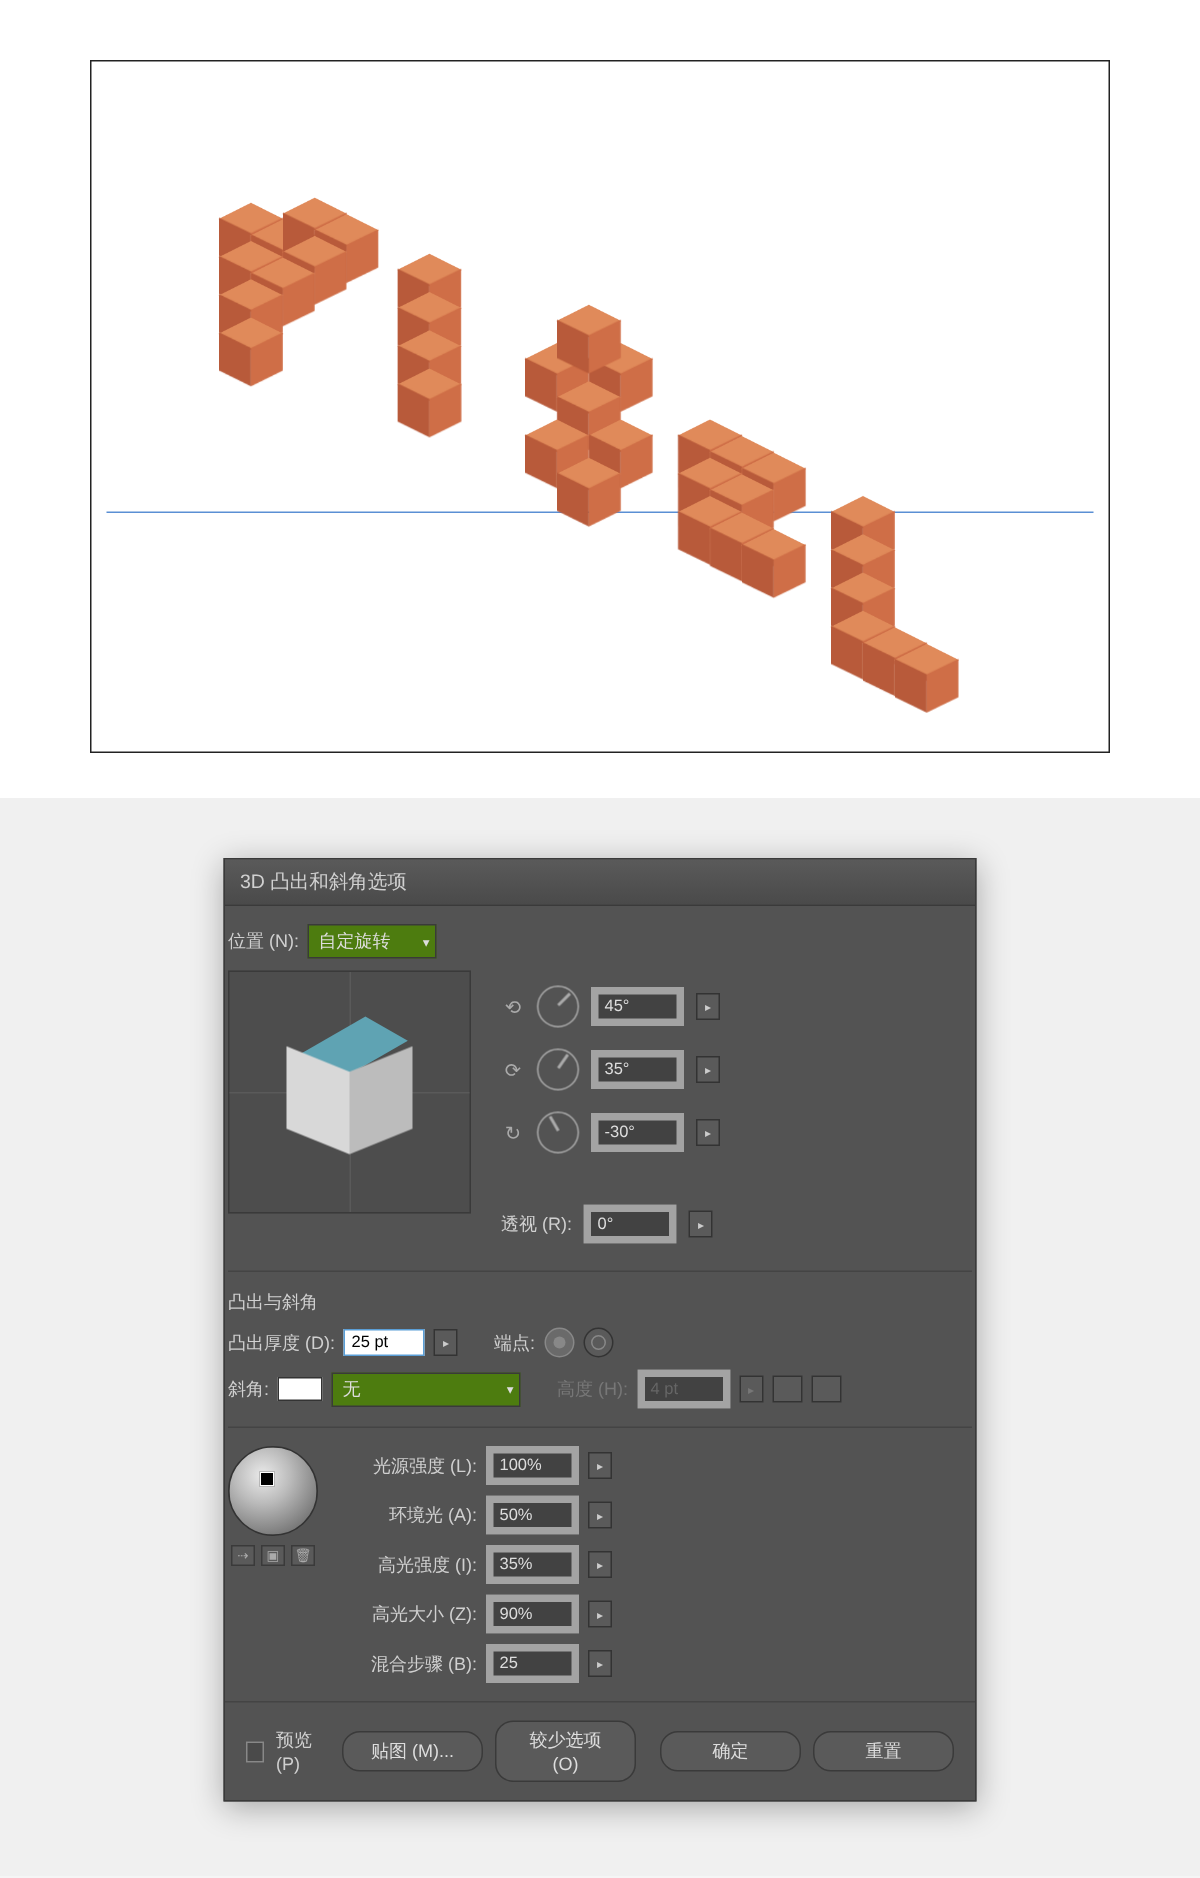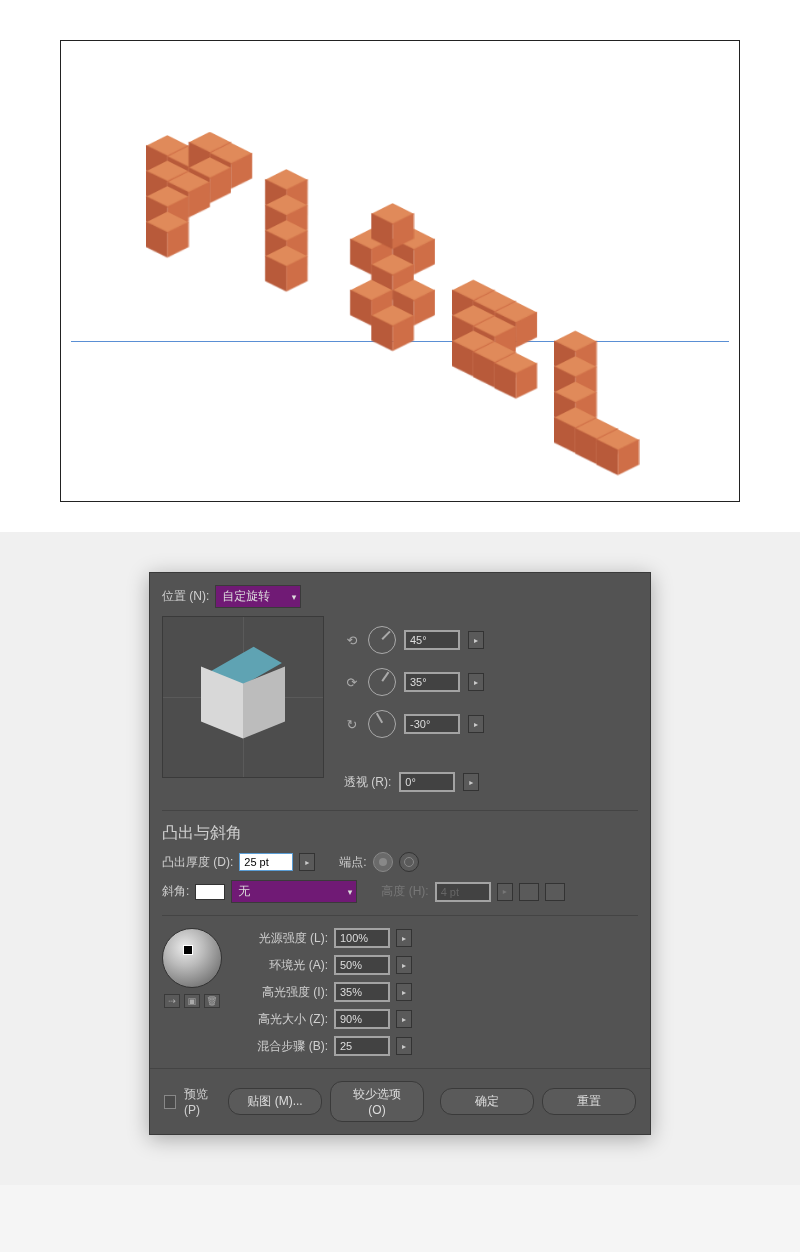--- a/index.html
+++ b/index.html
@@ -88,33 +88,33 @@
     box-shadow: 0 4px 20px rgba(0,0,0,0.3);
     color: #d0d0d0;
   }
   .titlebar {
     background: linear-gradient(#5a5a5a, #4a4a4a);
     padding: 6px 10px;
     font-size: 13px;
     border-bottom: 1px solid #3a3a3a;
   }
   .dialog-body {
-    padding: 12px 12px;
+    padding: 12px 2px;
   }
   .row {
     display: flex;
     align-items: center;
     gap: 6px;
     margin-bottom: 8px;
   }
   .label {
     font-size: 12px;
   }
   .dropdown {
-    background: #701a75;
+    background: #4d7c0f;
     border: 1px solid #3a3a3a;
     padding: 2px 18px 2px 6px;
     font-size: 12px;
     color: #ddd;
     position: relative;
     min-width: 60px;
     display: inline-flex;
     align-items: center;
   }
   .dropdown::after {
@@ -228,21 +228,21 @@
     background: #aaa;
     left: 50%;
     top: 1px;
     transform-origin: bottom center;
   }
   .dial.d45::after { transform: translateX(-50%) rotate(45deg); }
   .dial.d35::after { transform: translateX(-50%) rotate(35deg); }
   .dial.dn30::after { transform: translateX(-50%) rotate(-30deg); }
   .num-input {
     background: #424242;
-    border: 2px solid #a3a3a3;
+    border: 5px solid #a3a3a3;
     padding: 2px 4px;
     color: #ddd;
     font-size: 11px;
     width: 44px;
   }
   .num-input.hl {
     background: #fff;
     color: #000;
     border: 1px solid #5a9ed6;
   }
@@ -251,21 +251,21 @@
     border: 1px solid #333;
     width: 14px;
     height: 16px;
     display: flex;
     align-items: center;
     justify-content: center;
     font-size: 8px;
     color: #ccc;
   }
   .section-title {
-    font-size: 16px;
+    font-size: 12px;
     margin-bottom: 8px;
   }
   .divider {
     border-top: 1px solid #444;
     margin: 12px 0;
   }
   .cap-btn {
     width: 18px;
     height: 18px;
     background: #5a5a5a;
@@ -567,20 +567,21 @@
             <div class="top"></div>
             <div class="left"></div>
             <div class="right"></div>
           </div>
       </div>
     </div>
   </div>
 
   <div class="bottom-area">
     <div class="dialog">
+      <div class="titlebar">3D 凸出和斜角选项</div>
       <div class="dialog-body">
 
         <div class="row">
           <span class="label">位置 (N):</span>
           <span class="dropdown">自定旋转</span>
         </div>
 
         <div class="rotation-section">
           <div class="cube-preview">
             <div class="cube-preview-grid"></div>

